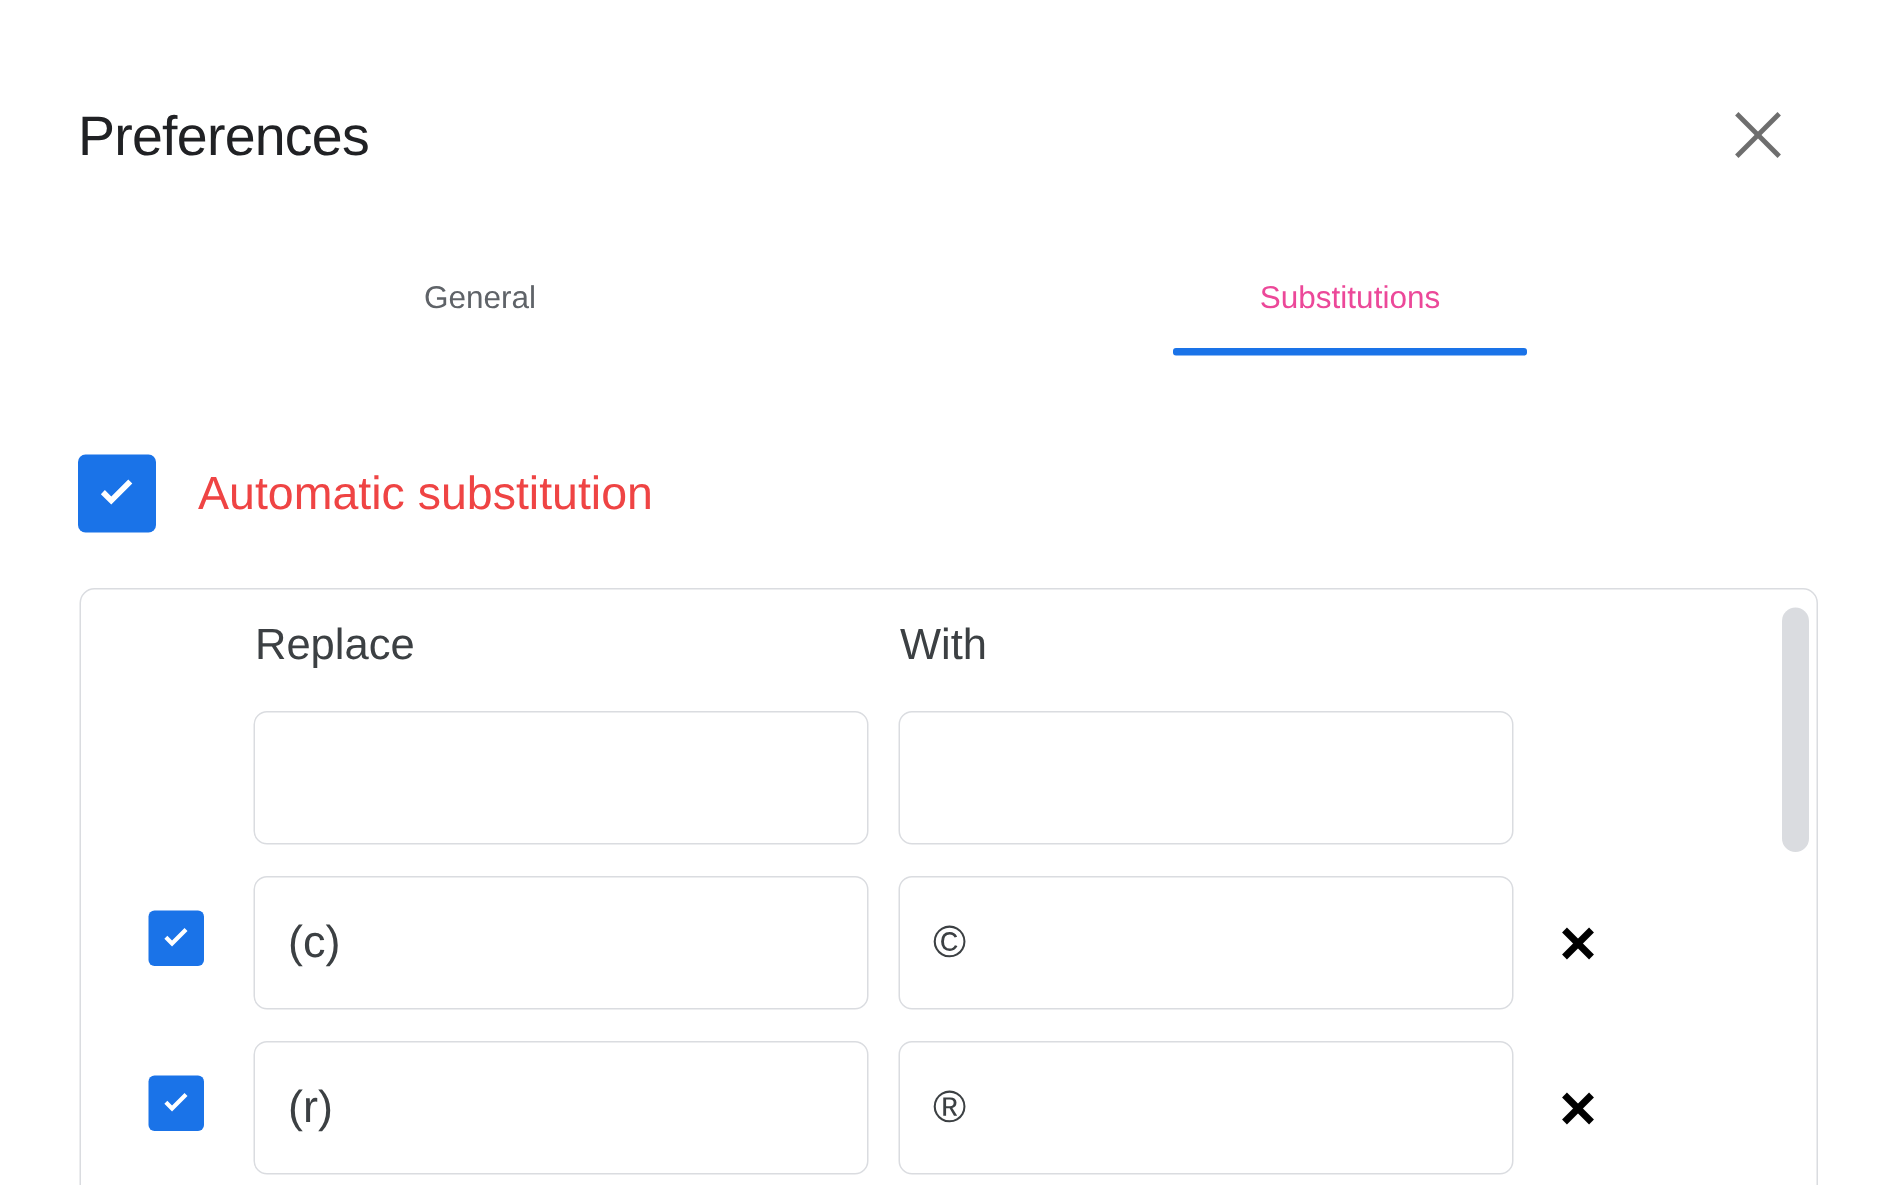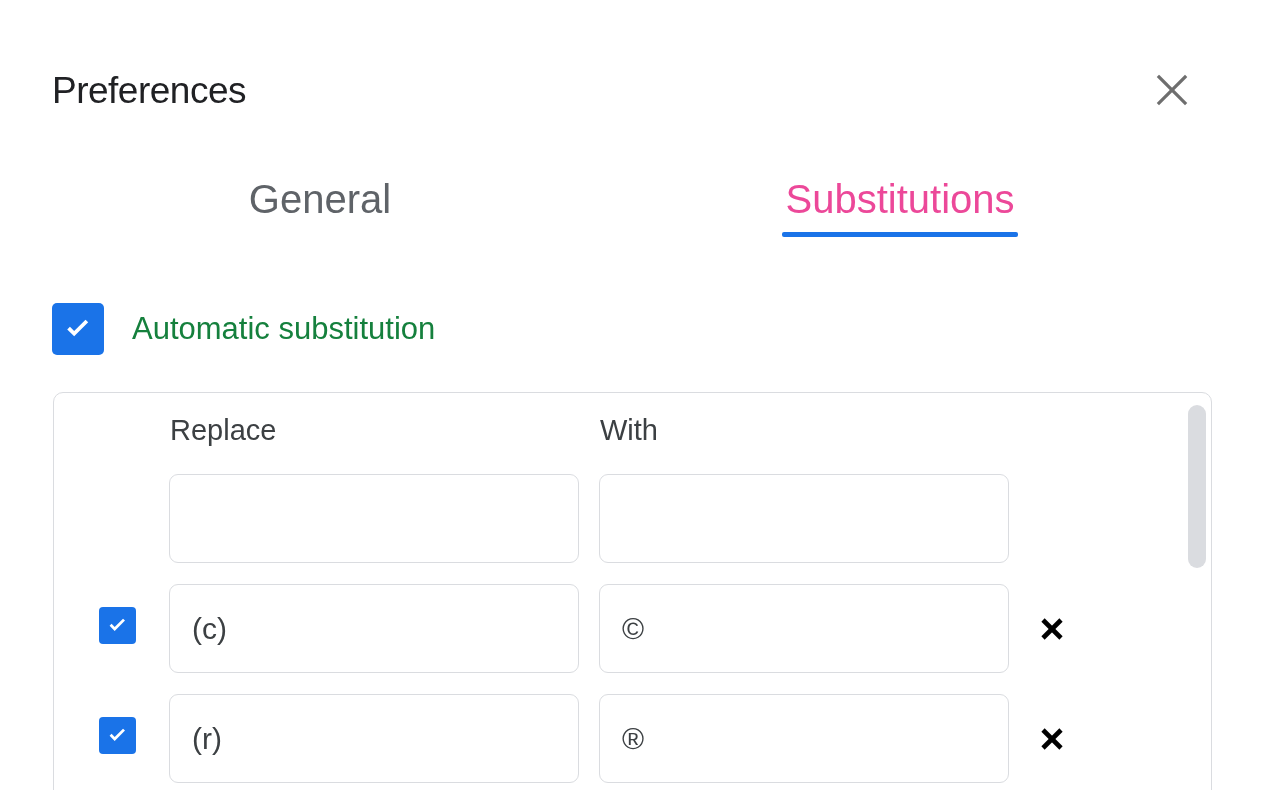--- a/index.html
+++ b/index.html
@@ -74,21 +74,21 @@
     height: 64px;
     display: flex;
     align-items: flex-start;
     justify-content: center;
     cursor: pointer;
     background: transparent;
     border: none;
     padding: 0;
   }
   .tab-label {
-    font-size: 40px;
+    font-size: 21px;
     line-height: 42px;
     font-weight: 400;
     letter-spacing: 0px;
     white-space: nowrap;
   }
   .tab-general { left: 180px; width: 280px; }
   .tab-general .tab-label { color: #5f6368; }
   .tab-substitutions { left: 760px; width: 280px; }
   .tab-substitutions .tab-label { color: #ec4899; font-weight: 500; }
   .tab-underline {
@@ -124,21 +124,21 @@
   .checkbox.small {
     width: 37px;
     height: 37px;
     border-radius: 4px;
   }
   .checkbox svg { display: block; }
   .auto-label {
     margin-left: 28px;
     font-size: 31px;
     line-height: 40px;
-    color: #15803d;
+    color: #ef4444;
     white-space: nowrap;
   }
 
   
   .sub-panel {
     position: absolute;
     left: 53px;
     top: 392px;
     width: 1159px;
     height: 430px;

